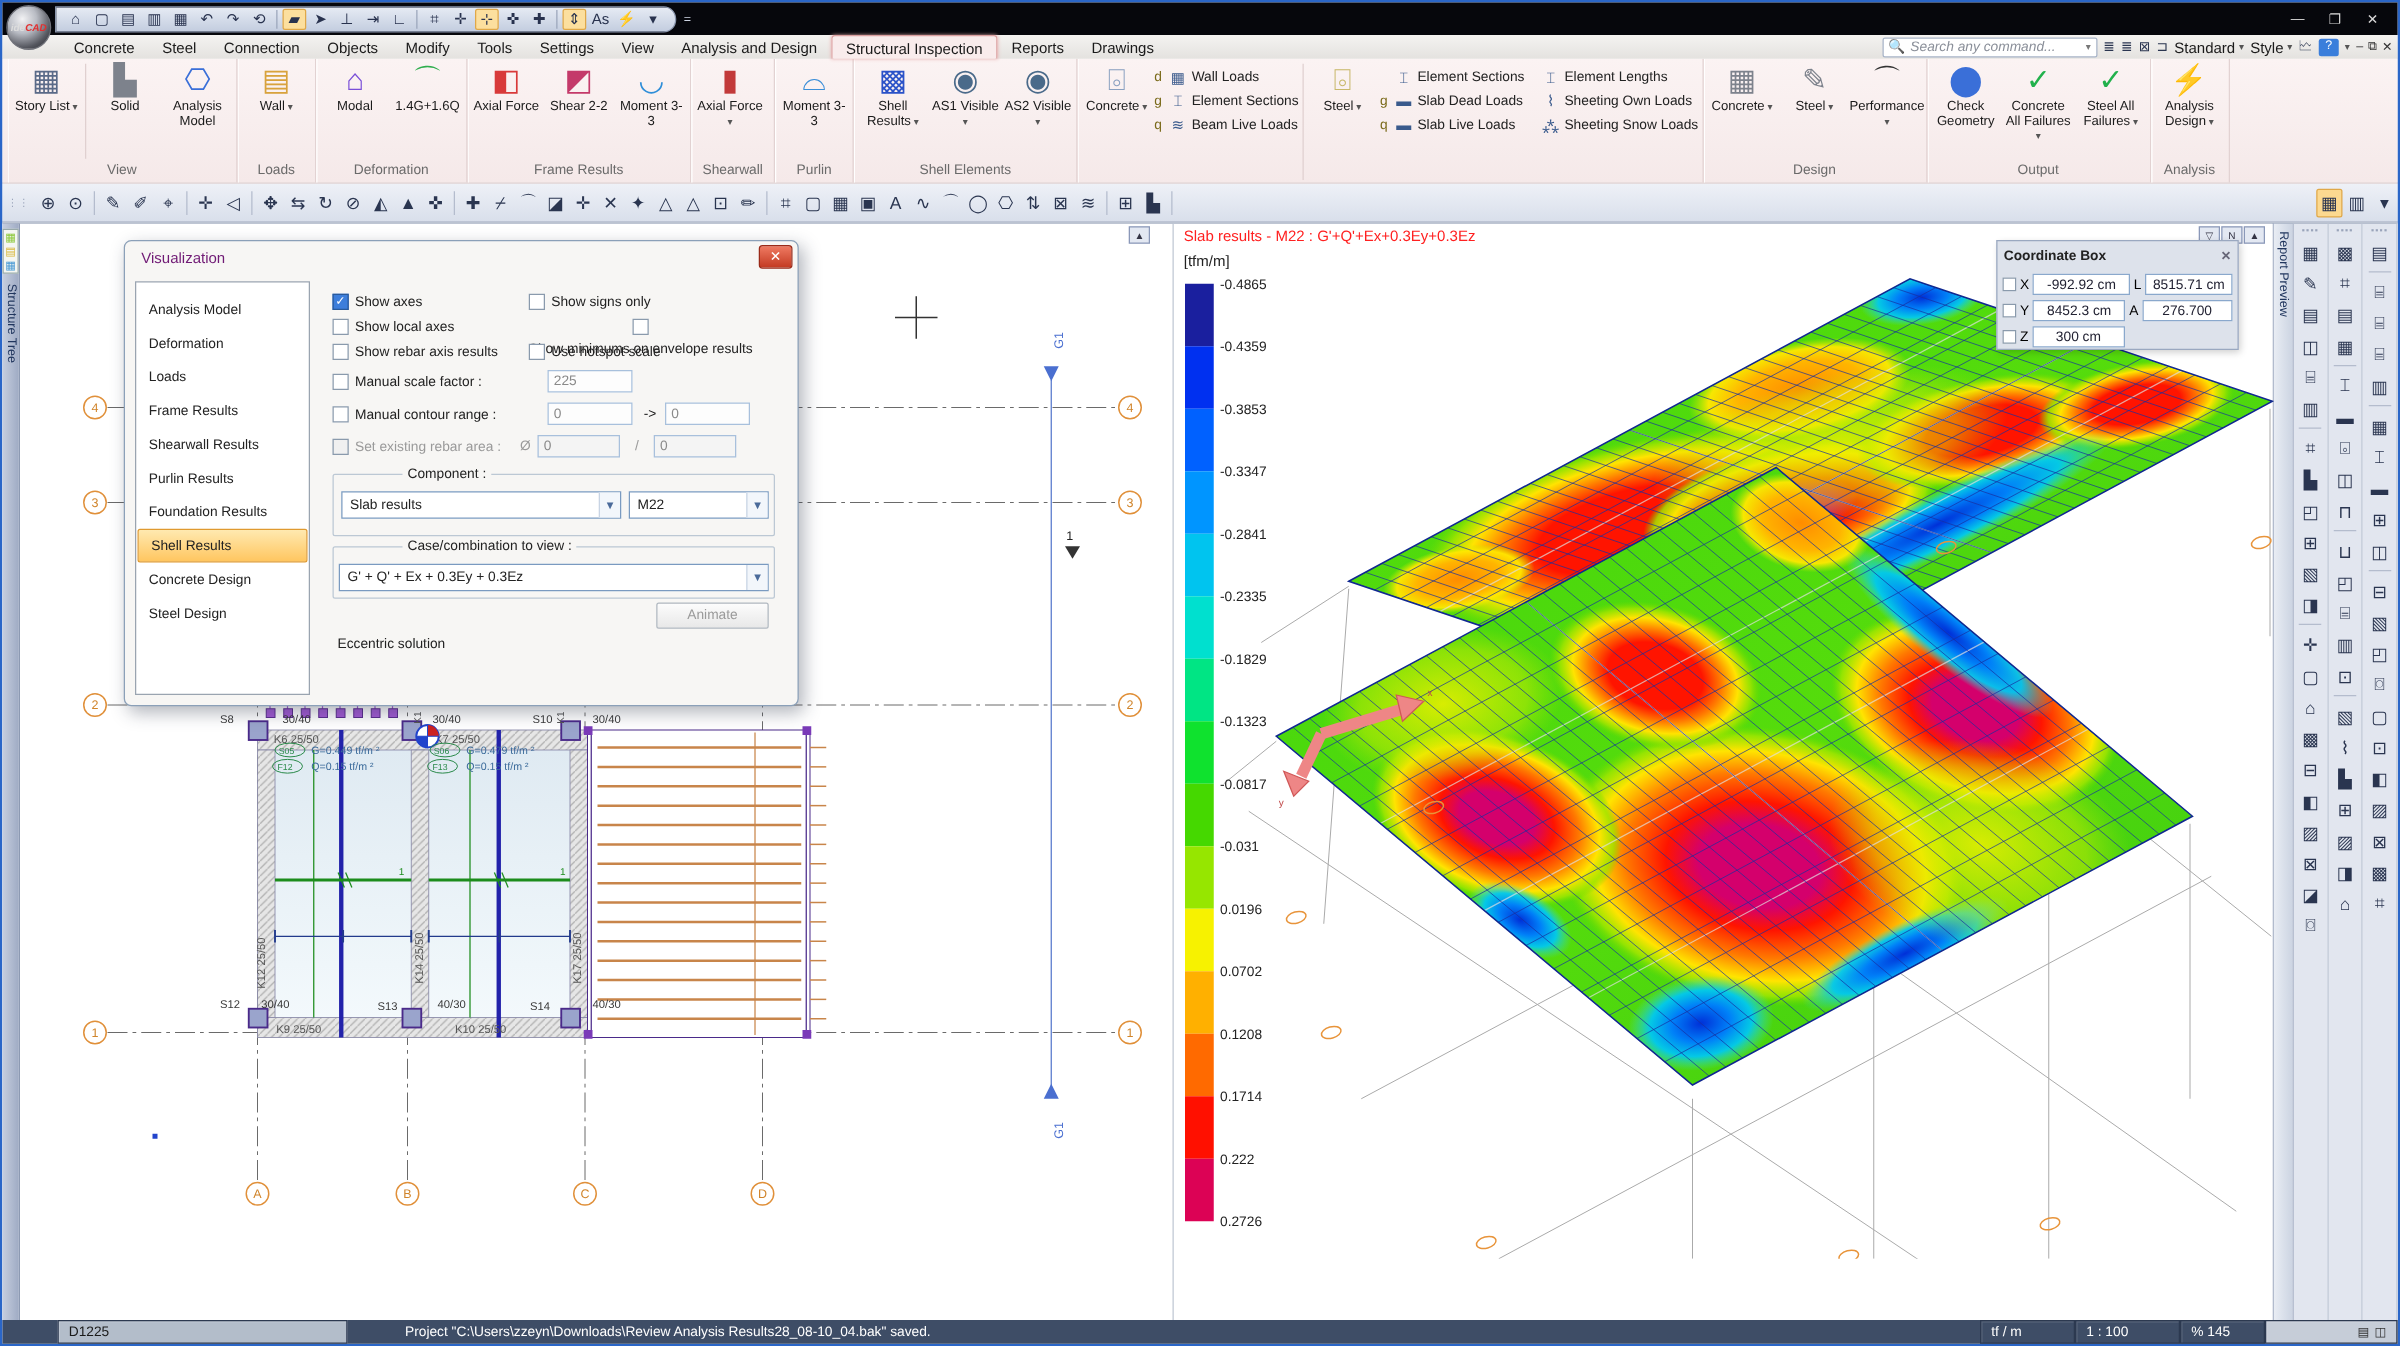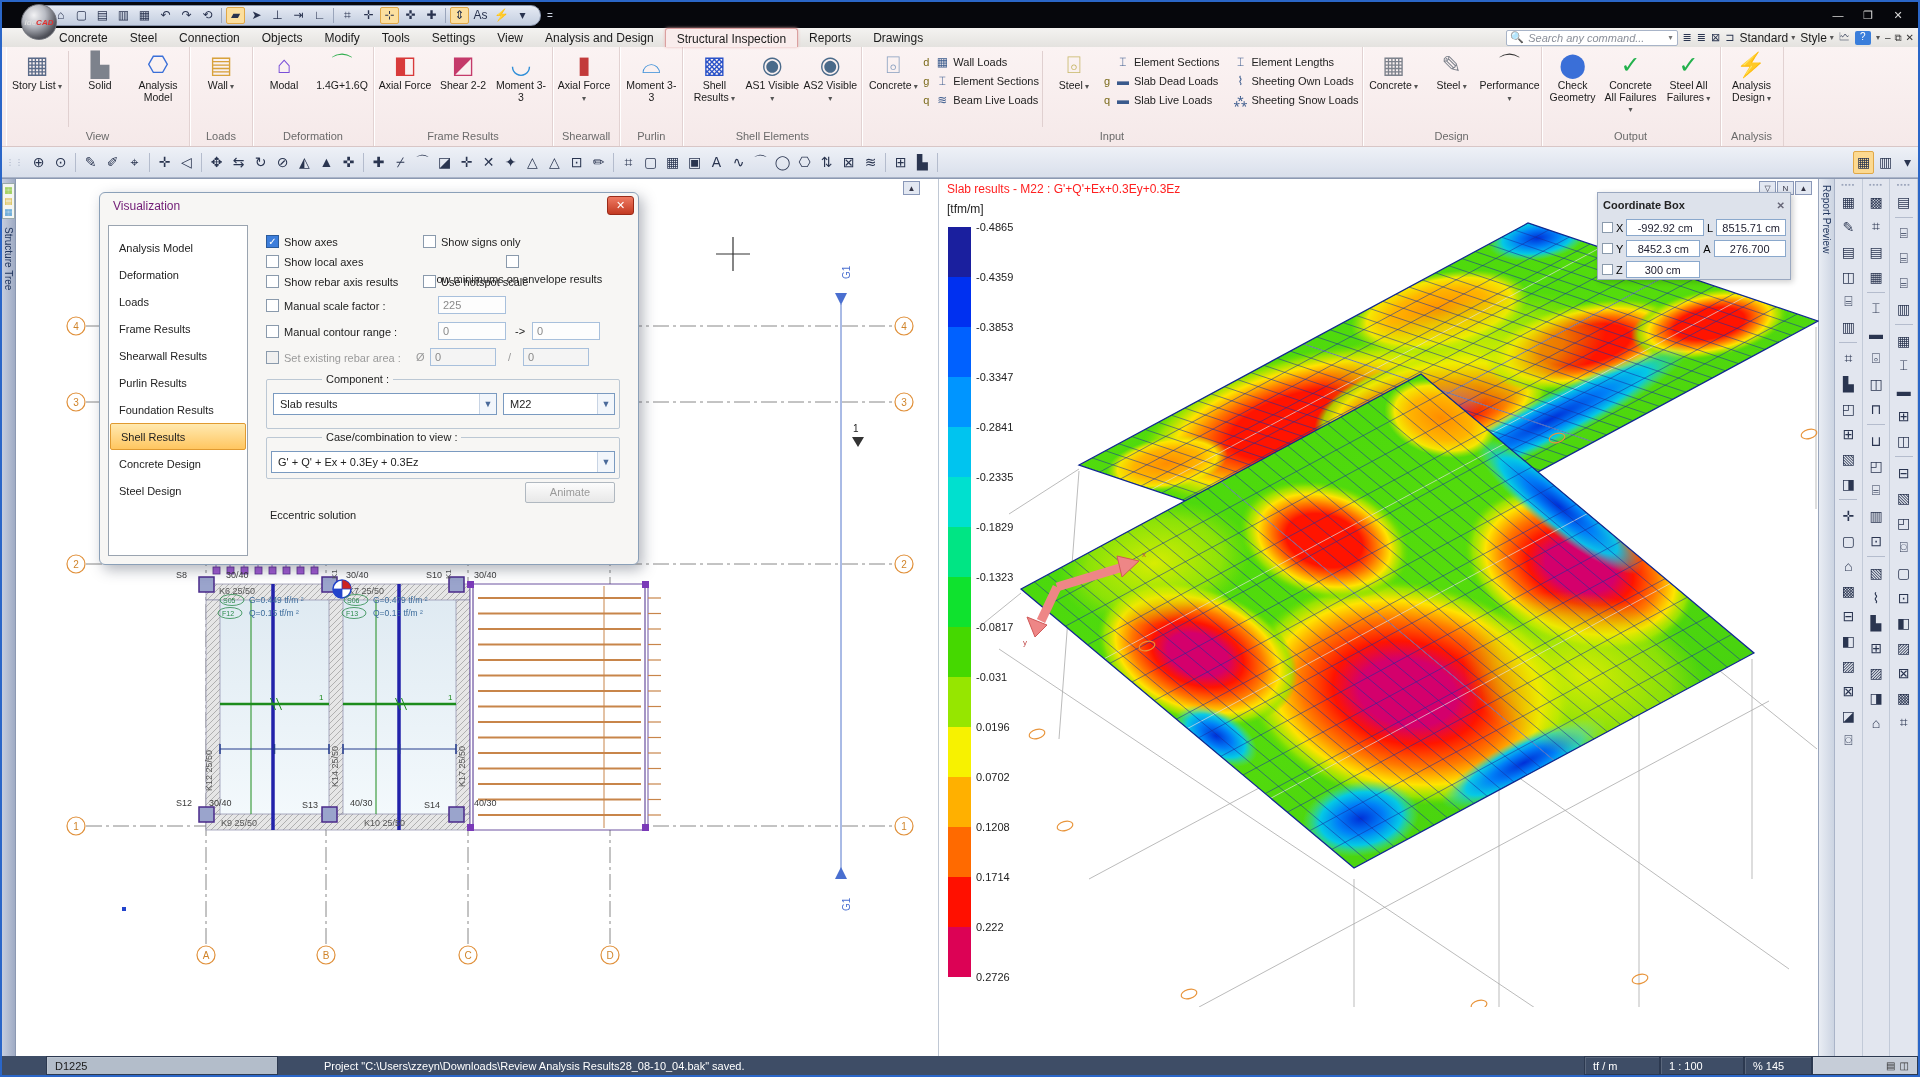--- a/index.html
+++ b/index.html
@@ -1,21 +1,21 @@
 <!DOCTYPE html>
 <html><head>
 <meta charset="utf-8">
 <style>
   * { box-sizing: border-box; margin:0; padding:0; }
   html,body { width:1920px; height:1077px; overflow:hidden; font-family:"Liberation Sans",sans-serif; }
   #win { width:1920px; height:1077px; border:2px solid #2a66c8; background:#fff; position:relative; display:flex; flex-direction:column; }
 
   
   #titlebar { height:26px; background:#06070c; display:flex; align-items:center; position:relative; color:#fff; flex:0 0 auto; }
-  #logo { position:absolute; left:19px; top:2px; width:36px; height:36px; border-radius:50%;
+  #logo { position:absolute; left:3px; top:2px; width:36px; height:36px; border-radius:50%;
           background:radial-gradient(circle at 35% 30%, #f2f2f4 0%, #b9bcc4 35%, #55575f 70%, #202127 100%);
           border:1px solid #70727a; z-index:50; display:flex; align-items:center; justify-content:center; }
   #logo span { font-size:8px; font-style:italic; font-weight:bold; color:#ddd; }
   #logo b { color:#e23030; }
   #qat { margin-left:42px; height:21px; background:linear-gradient(#e6ebf4,#c3cddf); border:1px solid #8a96ad; border-radius:0 10px 10px 0;
          display:flex; align-items:center; padding:0 8px 0 6px; gap:2px; }
   .qicon { width:19px; height:17px; font-size:12px; color:#28324e; display:flex; align-items:center; justify-content:center; border-radius:2px; }
   .qicon.hl { background:#fcdf9e; border:1px solid #e0a848; }
   .qsep { width:1px; height:15px; background:#9aa5bb; margin:0 2px; }
   #qat-eq { color:#cfd6e4; font-size:10px; margin-left:6px; }
@@ -355,21 +355,20 @@
               <span class="sic">⌇</span>
               <span class="slab">Sheeting Own Loads</span>
             </div>
             <div class="rsrow">
               <span class="spre"></span>
               <span class="sic">⁂</span>
               <span class="slab">Sheeting Snow Loads</span>
             </div>
           </div>
         </div>
-        <div class="rg-label">Input</div>
       </div>
       <div class="rgroup">
         <div class="rg-items">
           <div class="ritem">
             <div class="ric" style="color: rgb(125, 130, 140);">▦</div>
             <div class="rlab">Concrete<span class="ar"> ▾</span></div>
           </div>
           <div class="ritem">
             <div class="ric" style="color: rgb(125, 130, 140);">✎</div>
             <div class="rlab">Steel<span class="ar"> ▾</span></div>

